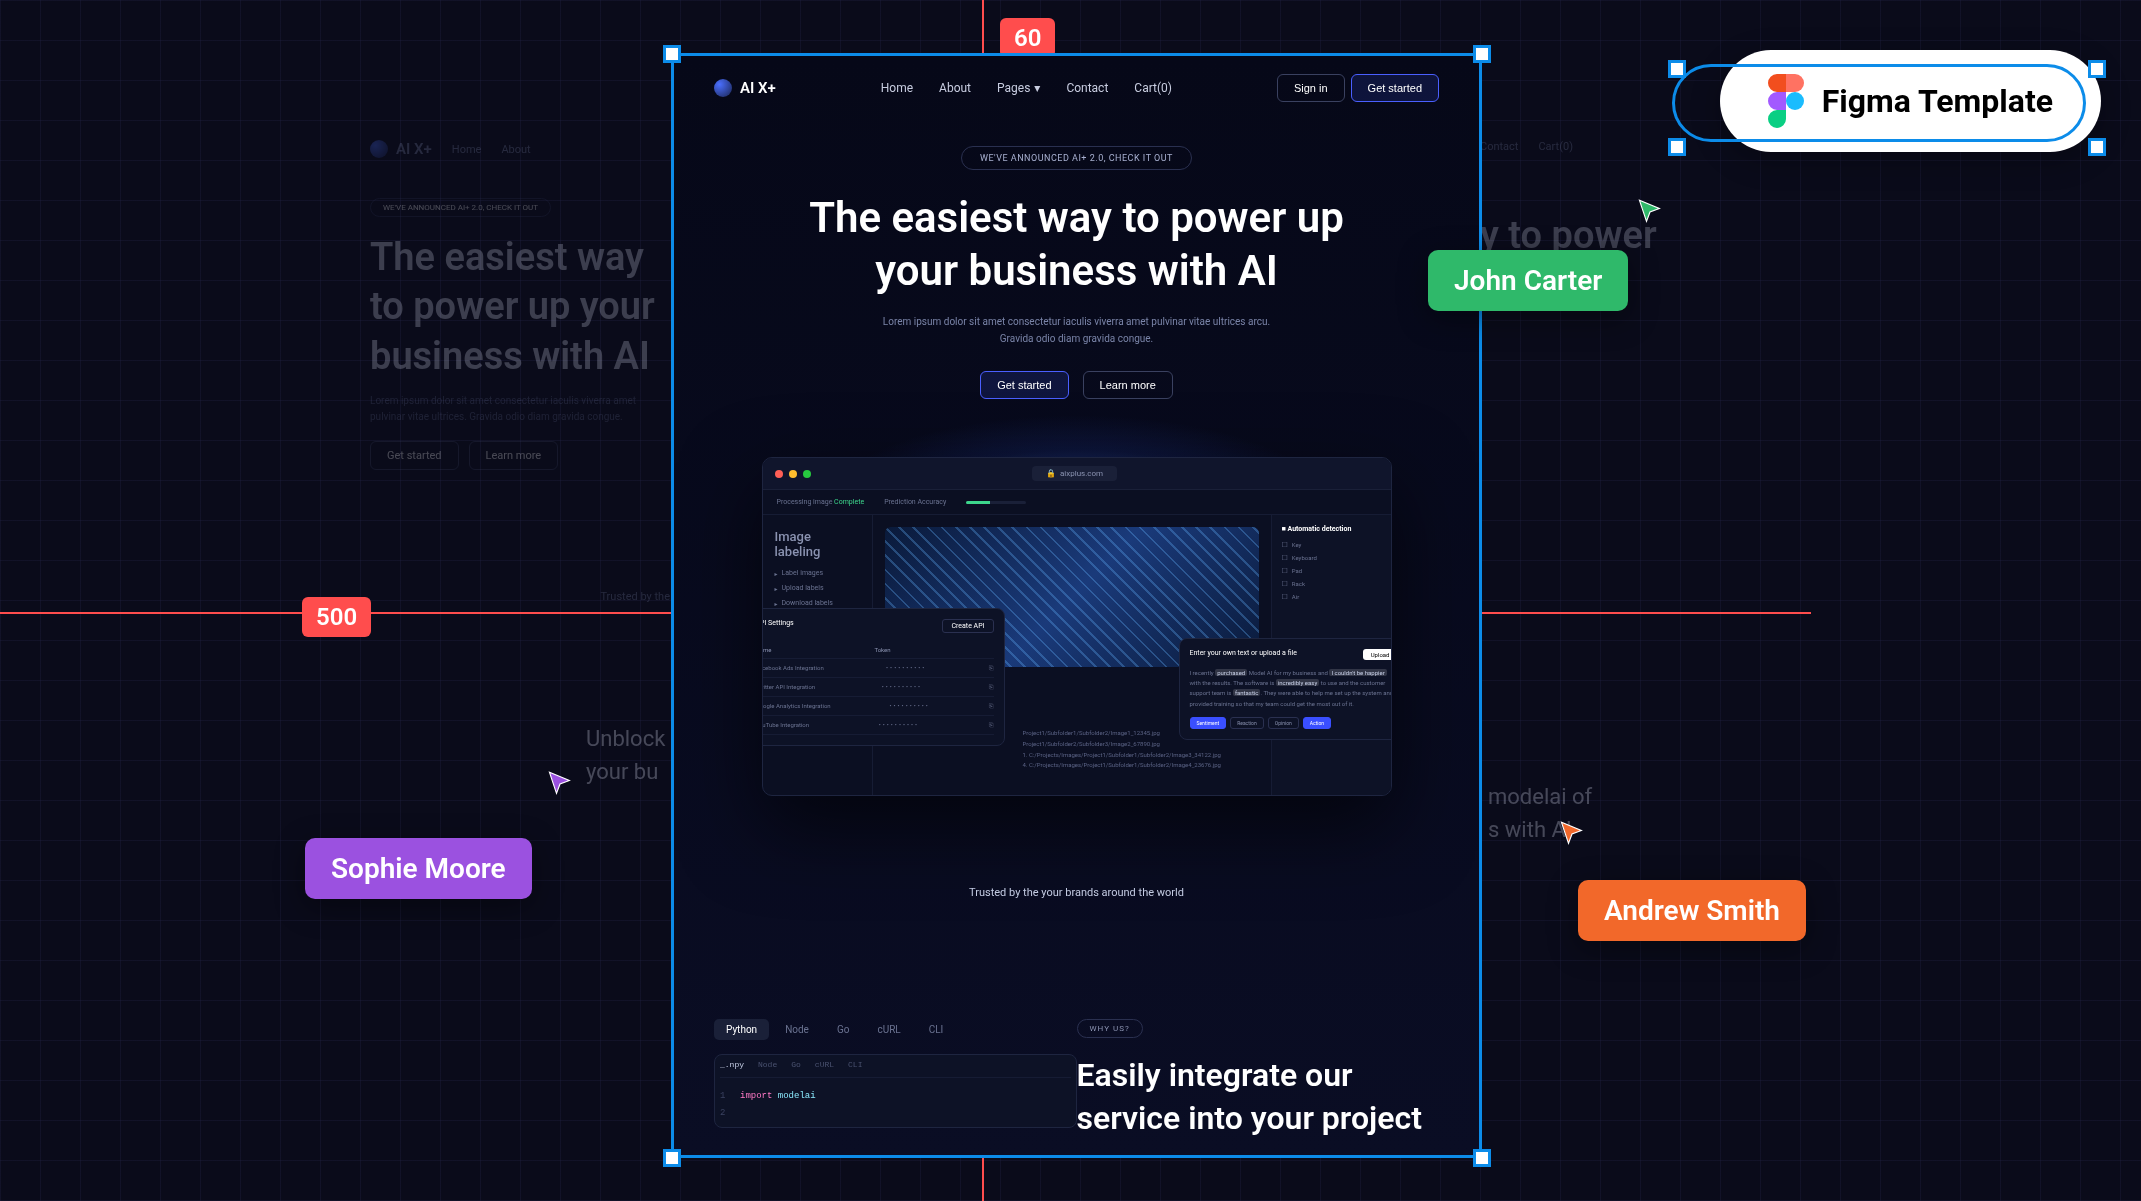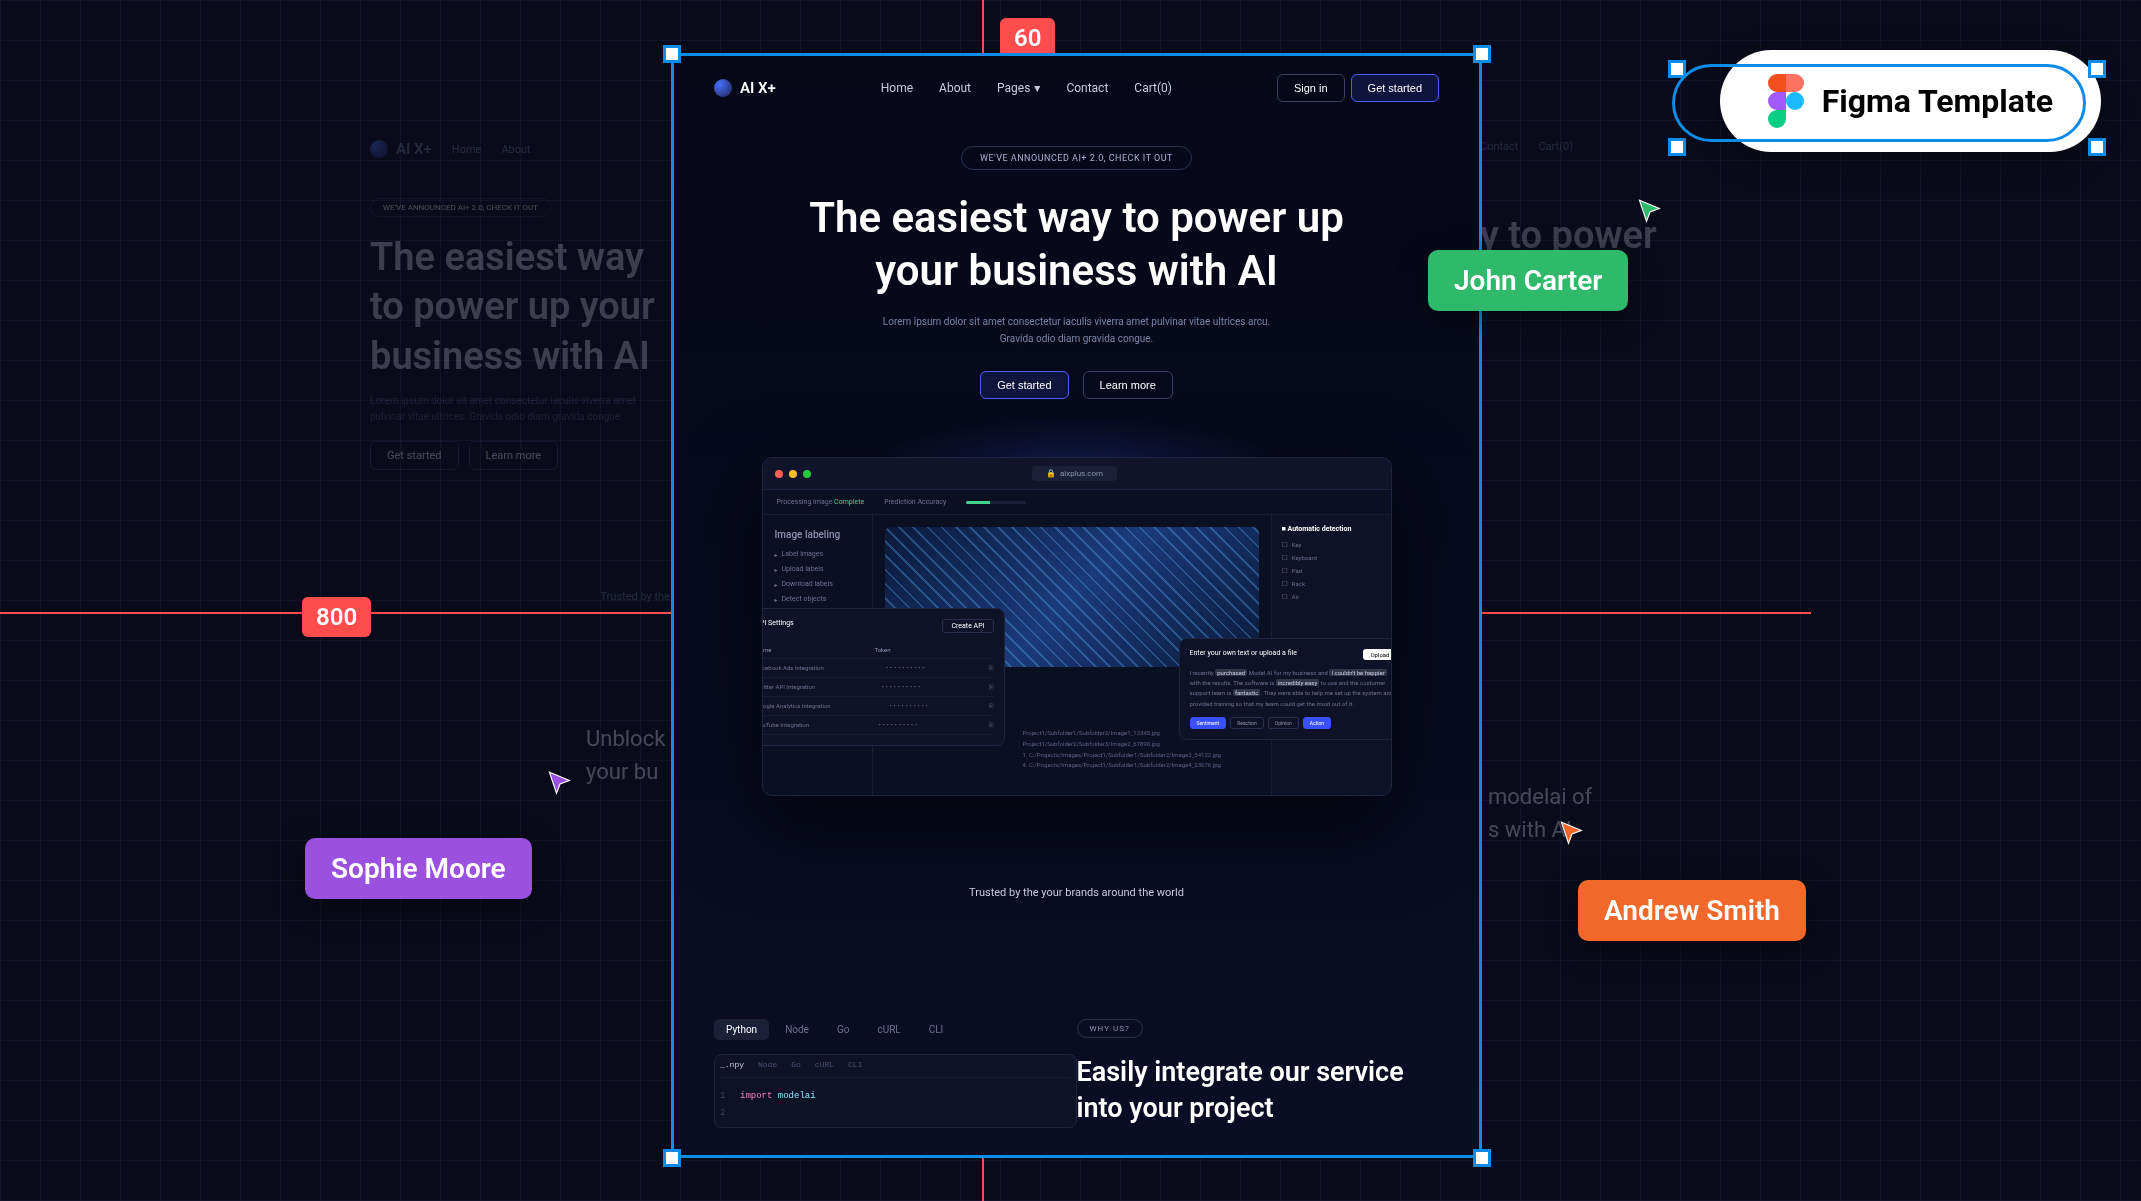--- a/index.html
+++ b/index.html
@@ -33,21 +33,21 @@
 .hero-sub{text-align:center;font-size:10px;color:#7a84a8;margin:16px auto 0;max-width:420px;line-height:1.7}
 .hero-btns{display:flex;gap:14px;justify-content:center;margin-top:24px}
 .glow{position:absolute;top:310px;left:50%;transform:translateX(-50%);width:700px;height:280px;background:radial-gradient(ellipse 50% 45% at 50% 50%,rgba(60,120,255,.55),rgba(40,80,220,.15) 45%,transparent 72%);pointer-events:none}
 .app-window{margin:58px auto 0;width:630px;background:#0b0f22;border:1px solid #1e2540;border-radius:10px;overflow:hidden;position:relative;box-shadow:0 30px 80px rgba(0,0,0,.6)}
 .window-chrome{display:flex;align-items:center;gap:6px;padding:8px 12px;background:#10152c;border-bottom:1px solid #1a2038}
 .traffic{width:8px;height:8px;border-radius:50%}
 .traffic.r{background:#ff5f56}.traffic.y{background:#ffbd2e}.traffic.g{background:#27c93f}
 .addr{margin-left:auto;margin-right:auto;background:#1a2038;padding:3px 14px;border-radius:4px;font-size:8px;color:#8a92b0;display:flex;align-items:center;gap:4px}
 .window-body{display:flex;min-height:280px;position:relative}
 .sidebar{width:110px;padding:14px 12px;border-right:1px solid #161c34}
-.sidebar h6{font-size:10px;color:#8a92b0;margin-bottom:10px;font-weight:500}
+.sidebar h6{font-size:13px;color:#8a92b0;margin-bottom:10px;font-weight:500}
 .sidebar-item{font-size:7px;color:#6a7290;margin-bottom:7px;display:flex;align-items:center;gap:4px}
 .sidebar-item::before{content:"▸";font-size:6px}
 .center-panel{flex:1;position:relative}
 .status-bar{padding:8px 14px;font-size:7px;color:#6a7290;display:flex;align-items:center;gap:20px;border-bottom:1px solid #161c34}
 .status-bar .green{color:#3dd68c}
 .progress{width:60px;height:3px;background:#1a2038;border-radius:2px;overflow:hidden}
 .progress-fill{height:100%;width:40%;background:#3dd68c}
 .keyboard-img{margin:12px;height:140px;background:linear-gradient(135deg,#0a1a3a,#1a3a7a 50%,#0a1a3a);border-radius:6px;position:relative;overflow:hidden}
 .keyboard-img::after{content:"";position:absolute;inset:0;background:repeating-linear-gradient(45deg,transparent,transparent 8px,rgba(100,180,255,.3) 8px,rgba(100,180,255,.3) 10px)}
 .right-panel{width:120px;padding:10px;border-left:1px solid #161c34;background:#0d1226}
@@ -75,39 +75,39 @@
 .code-tabs{display:flex;gap:4px;margin-bottom:14px}
 .code-tab{padding:5px 12px;font-size:10px;color:#6a7290;border-radius:5px}
 .code-tab.active{background:#1a2038;color:#fff}
 .code-block{background:#0d1226;border:1px solid #1e2540;border-radius:8px;padding:5px;font-family:Liberation Mono, monospace;font-size:9px}
 .code-block-tabs{display:flex;gap:14px;font-size:8px;color:#4a5270;margin-bottom:10px;padding-bottom:8px;border-bottom:1px solid #161c34}
 .code-line{display:flex;gap:10px;line-height:1.9}
 .line-num{color:#3a4260;width:10px}
 .kw{color:#ff79c6}.var{color:#8be9fd}
 .code-right{flex:1}
 .why-pill{border:1px solid #2a3050;border-radius:999px;padding:4px 12px;font-size:8px;color:#8a92b0;width:fit-content;letter-spacing:1px}
-.code-title{font-size:27px;font-weight:600;margin-top:16px;line-height:1.35}
+.code-title{font-size:32px;font-weight:600;margin-top:16px;line-height:1.35}
 .cursor{position:absolute;width:28px;height:28px}
 .cursor svg{width:100%;height:100%}
 .user-badge{position:absolute;padding:14px 26px;border-radius:10px;font-size:28px;font-weight:600;color:#fff;box-shadow:0 8px 30px rgba(0,0,0,.4)}
 .faded-hero{font-size:38px;font-weight:600;line-height:1.3;color:#d0d4e8}
 .faded-sub{font-size:10px;color:#5a6284;margin-top:12px;line-height:1.6}
 .faded-btns{display:flex;gap:10px;margin-top:16px}
 .faded-nav{display:flex;align-items:center;gap:20px;margin-bottom:40px;font-size:11px;color:#7a84a8}
 .unblock{position:absolute;left:586px;top:722px;font-size:22px;color:#d0d4e8;opacity:.3;line-height:1.5}
 .potential{position:absolute;left:1488px;top:780px;font-size:22px;color:#d0d4e8;opacity:.3;line-height:1.5}
 </style>
 </head>
 <body>
 
 <div class="grid-bg"></div>
 <div class="guide-v"></div>
 <div class="guide-h"></div>
 <div class="guide-label top">60</div>
-<div class="guide-label left">800</div>
+<div class="guide-label left">500</div>
 
 <div class="figma-pill">
   <div class="figma-logo">
     <svg viewBox="0 0 38 57">
         <path fill="#1abcfe" d="M19 28.5a9.5 9.5 0 1 1 19 0 9.5 9.5 0 0 1-19 0z"></path>
         <path fill="#0acf83" d="M0 47.5A9.5 9.5 0 0 1 9.5 38H19v9.5a9.5 9.5 0 0 1-19 0z"></path>
         <path fill="#ff7262" d="M19 0v19h9.5a9.5 9.5 0 1 0 0-19H19z"></path>
         <path fill="#f24e1e" d="M0 9.5A9.5 9.5 0 0 0 9.5 19H19V0H9.5A9.5 9.5 0 0 0 0 9.5z"></path>
         <path fill="#a259ff" d="M0 28.5A9.5 9.5 0 0 0 9.5 38H19V19H9.5A9.5 9.5 0 0 0 0 28.5z"></path>
       </svg>

